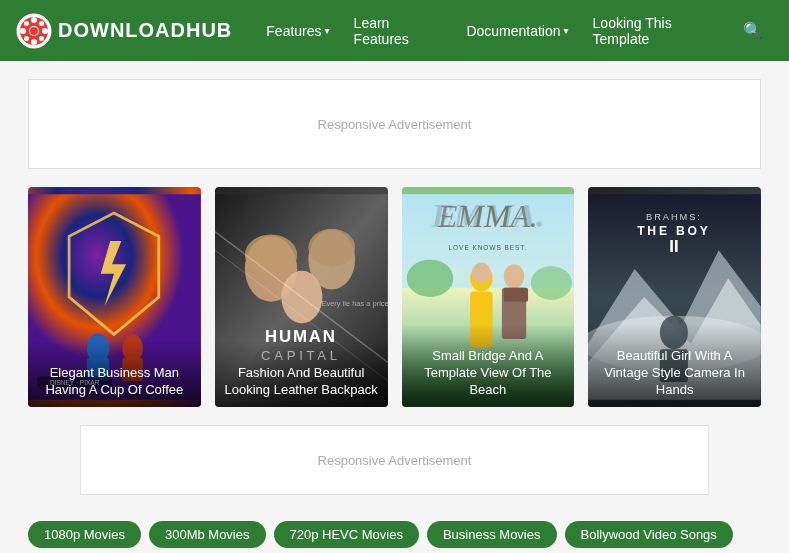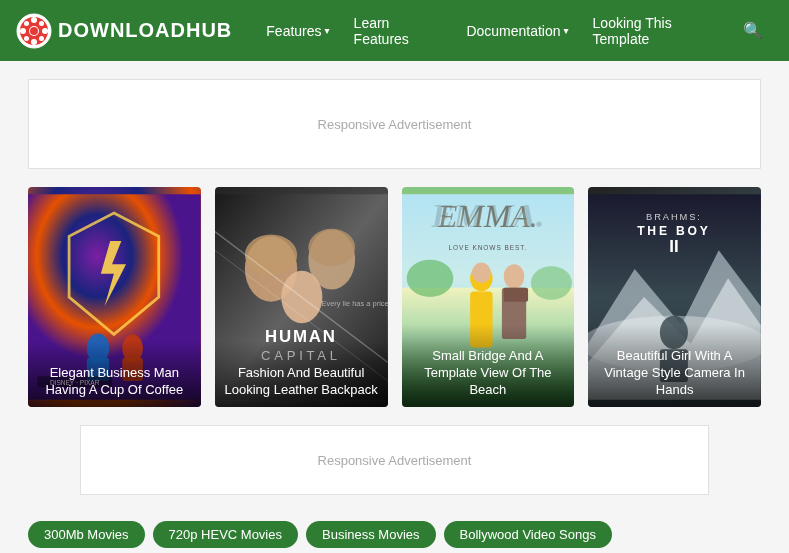--- a/index.html
+++ b/index.html
@@ -322,17 +322,18 @@
     </div>
   </div>
 
 </div>
 
 <div class="ad-banner-2">
   <span>Responsive Advertisement</span>
 </div>
 
 <div class="tags-row">
+  <span class="tag">1080p Movies</span>
   <span class="tag">300Mb Movies</span>
   <span class="tag">720p HEVC Movies</span>
   <span class="tag">Business Movies</span>
   <span class="tag">Bollywood Video Songs</span>
 </div>
 
 </body></html>

